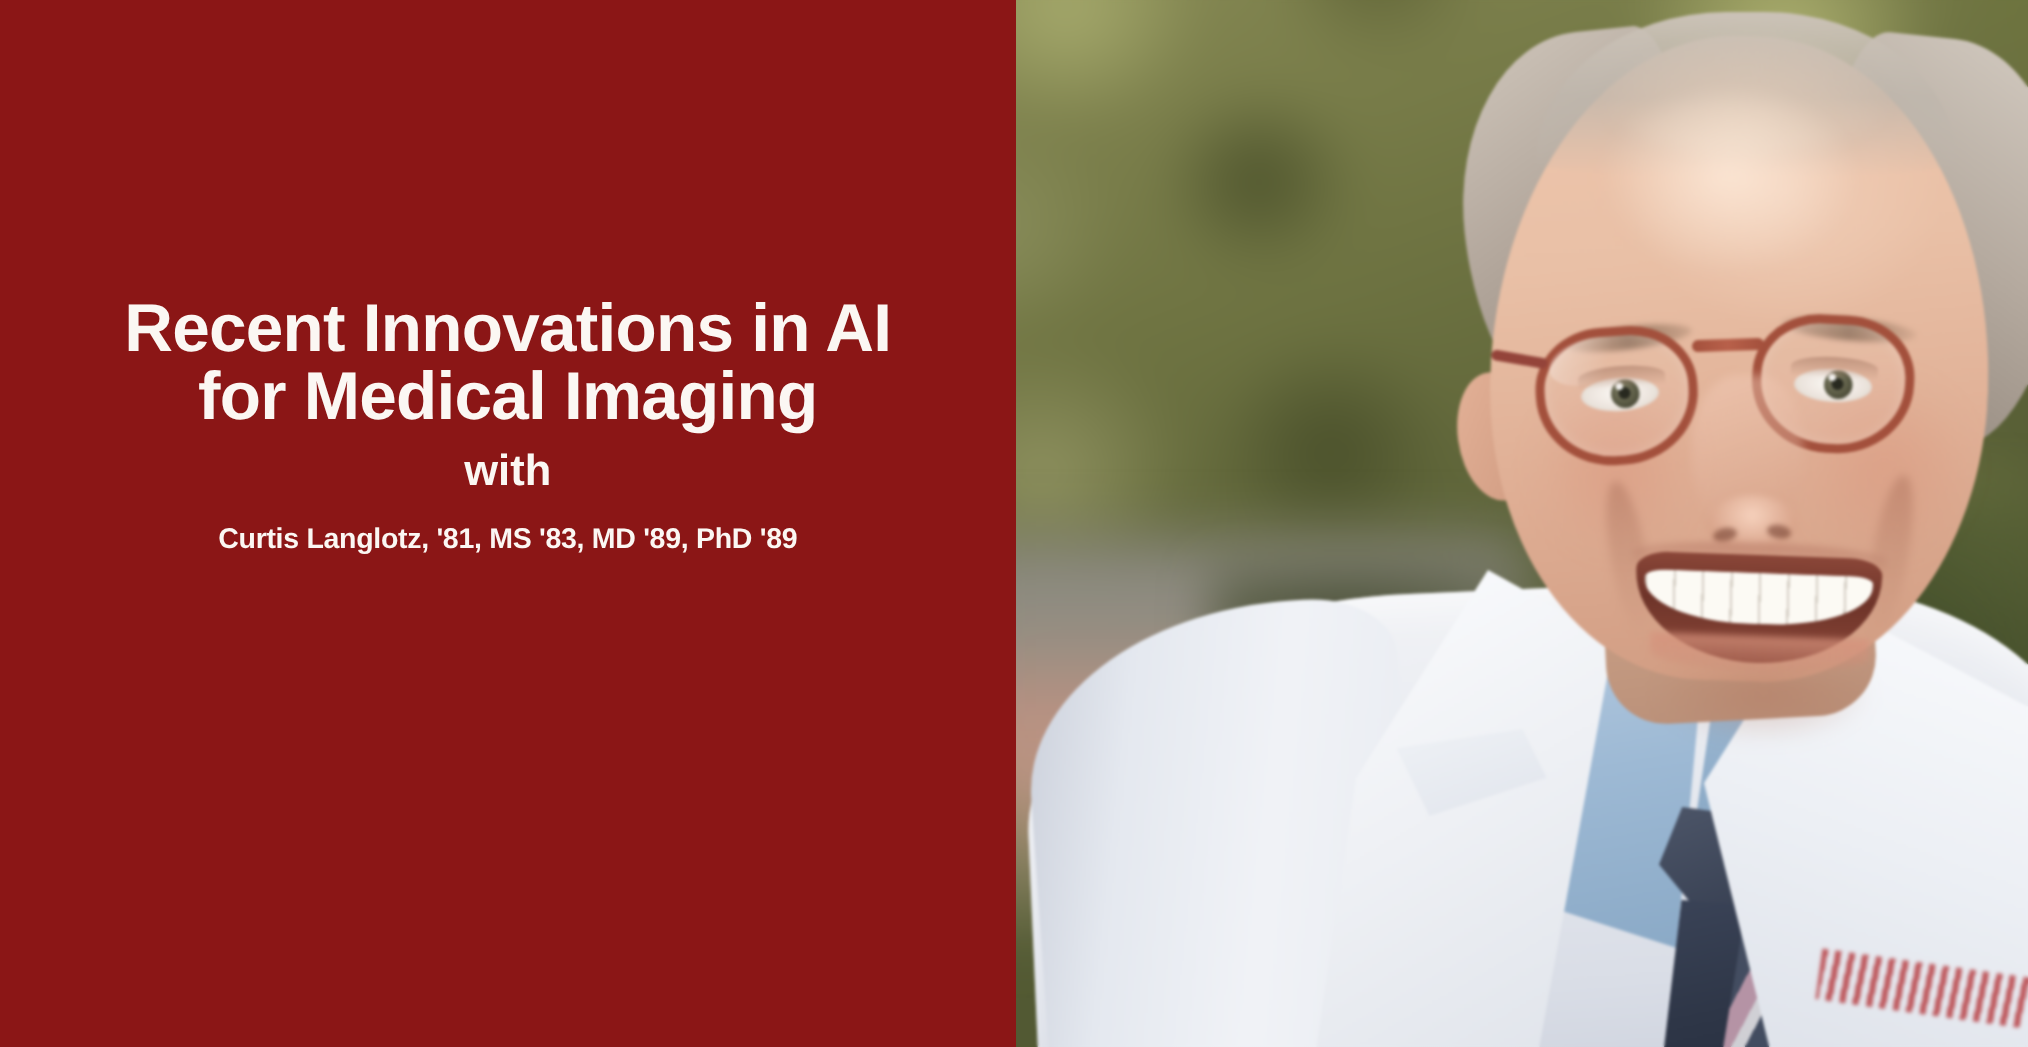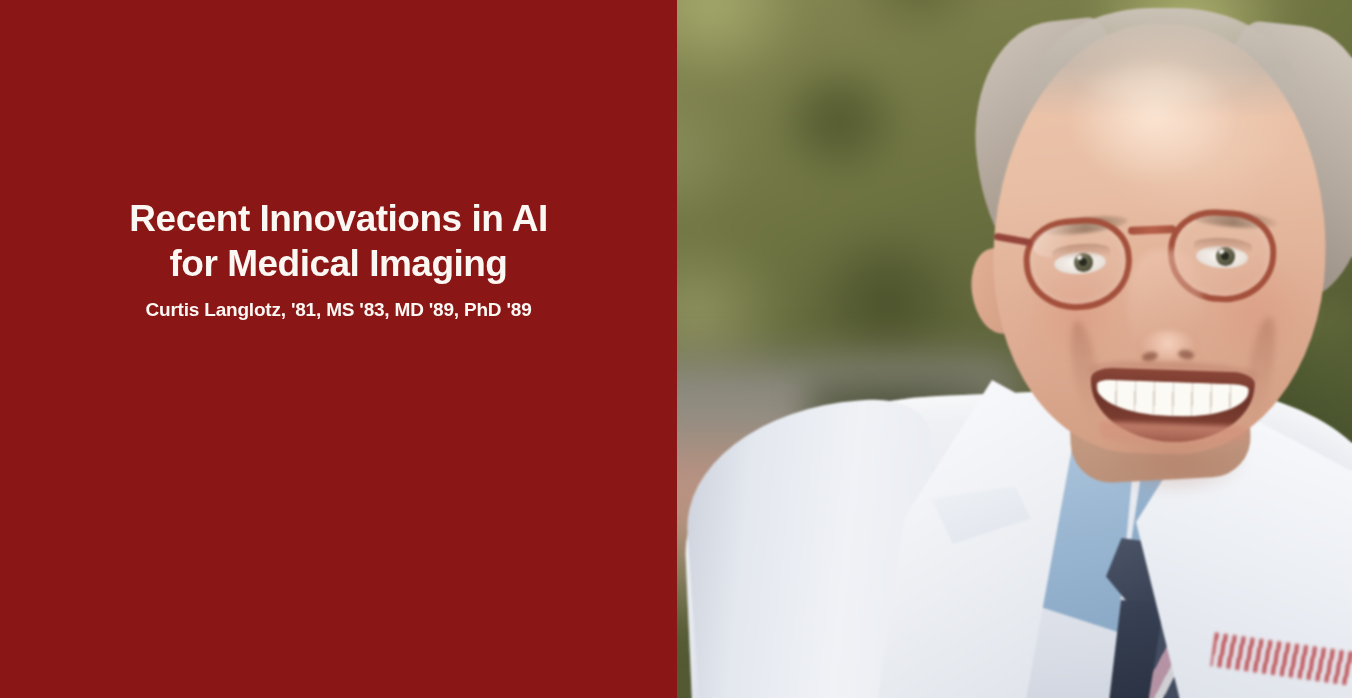--- a/index.html
+++ b/index.html
@@ -461,21 +461,21 @@
     background:#8b1616;
   }
   #text-stack {
     position:absolute;
     left:0; top:196px;
     width:677px;
     text-align:center;
     color:#fbf7f3;
   }
   #title {
-    font-size:37px;
+    font-size:45px;
     line-height:45px;
     font-weight:700;
     letter-spacing:-.5px;
     padding:0 22px;
     white-space:pre-line;
   }
   #with-line {
     font-size:29px;
     line-height:44px;
     font-weight:700;
@@ -561,17 +561,18 @@
       <div class="chin-shadow"></div>
     </div>
 
     <div id="photo-soften"></div>
   </div>
 
   <div id="text-panel">
     <div id="text-stack">
       <div id="title">Recent Innovations in AI
 for Medical Imaging</div>
+      <div id="with-line">with</div>
       <div id="speaker-line">Curtis Langlotz, '81, MS '83, MD '89, PhD '89</div>
     </div>
   </div>
 
 </div>
 
 </body></html>

